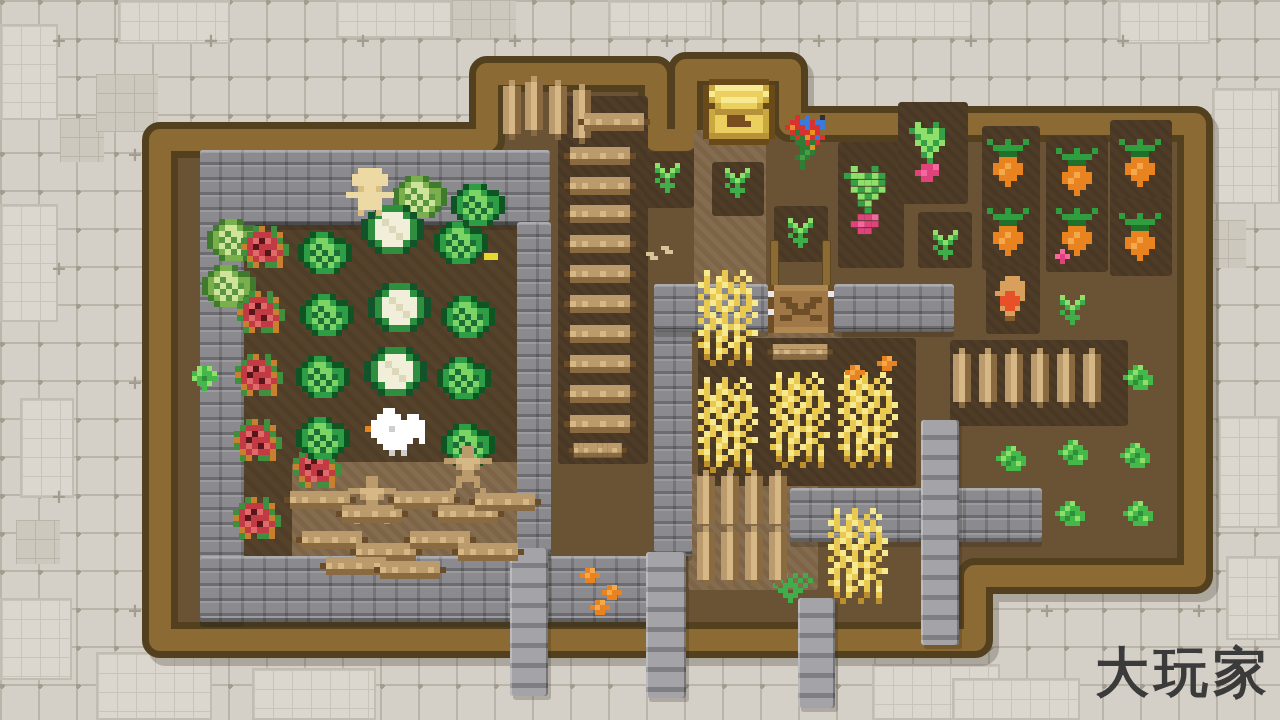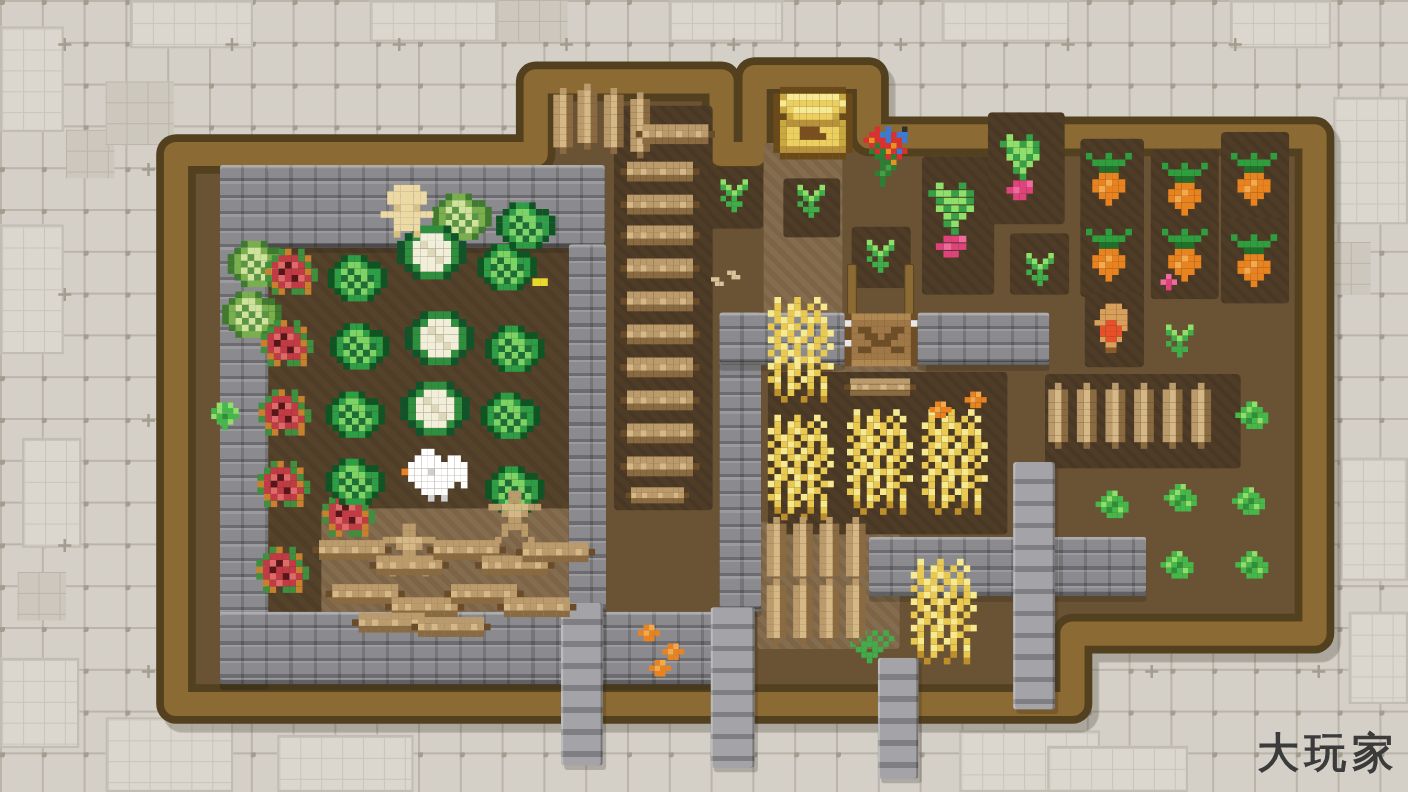--- a/index.html
+++ b/index.html
@@ -30,21 +30,21 @@
     border-radius:3px;}
   .pillar{background-color:#9a9a9e;
     background-image:repeating-linear-gradient(180deg,#a4a4a8 0 15px,#7f7f83 15px 20px);
     box-shadow:inset 2px 0 0 rgba(255,255,255,.25),inset -2px 0 0 rgba(0,0,0,.28),3px 4px 0 rgba(40,35,25,.22);
     border-radius:3px;}
   .wood{background-color:#8c6a33;border:1px solid #5c451f;box-sizing:border-box;border-radius:2px;}
   .sprite{position:absolute;background:transparent;}
   #farm-svg{position:absolute;left:0;top:0;filter:drop-shadow(6px 8px 0 rgba(70,60,45,.28));}
   .plus{position:absolute;color:#a39d90;font:bold 19px "DejaVu Sans",sans-serif;line-height:1;}
   .watermark{position:absolute;right:8px;bottom:10px;z-index:10;
-    color:#3b3b3b;font-weight:bold;font-size:38px;letter-spacing:5px;
+    color:#3b3b3b;font-weight:bold;font-size:54px;letter-spacing:5px;
     font-family:Liberation Mono, monospace;}
 </style>
 </head>
 <body>
 
 <div id="stage" style="background-color: rgb(212, 208, 200); background-image: radial-gradient(3px at 2px 2px, rgb(163, 157, 144) 95%, transparent 96%), linear-gradient(rgb(186, 180, 169) 2px, transparent 2px), linear-gradient(90deg, rgb(186, 180, 169) 2px, transparent 2px); background-size: 38px 38px, 38px 38px, 38px 38px;">
   <div class="rect tile-light" style="left: 118px; top: 0px; width: 112px; height: 44px;"></div>
     <div class="rect tile-light" style="left: 336px; top: 0px; width: 116px; height: 38px;"></div>
     <div class="rect tile-light" style="left: 608px; top: 0px; width: 104px; height: 38px;"></div>
     <div class="rect tile-light" style="left: 856px; top: 0px; width: 116px; height: 38px;"></div>

